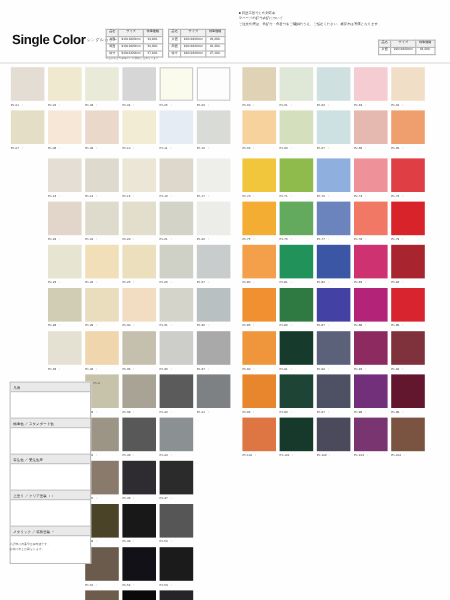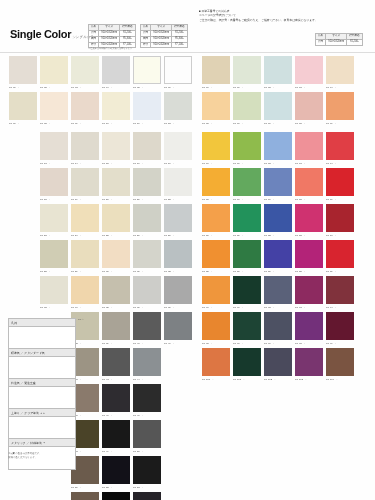--- a/index.html
+++ b/index.html
@@ -11,21 +11,21 @@
   }
   #page {
     position: relative;
     width: 375px; height: 500px;
     background: #fefefe;
   }
 
   
   #header { position: absolute; left: 0; top: 0; width: 375px; height: 52px; }
 
-  #title-block { position: absolute; left: 10px; top: 28px; display: flex; align-items: flex-end; gap: 1px; }
+  #title-block { position: absolute; left: 10px; top: 28px; display: flex; align-items: center; gap: 1px; }
   #title-main {
     font-size: 11px; font-weight: bold; color: #111;
     letter-spacing: -0.3px; font-family: "Liberation Sans", sans-serif;
   }
   #title-sub { font-size: 3.4px; color: #555; letter-spacing: 0.2px; padding-bottom: 1.5px; }
 
   .spec-table { position: absolute; border-collapse: collapse; }
   .spec-table td, .spec-table th {
     border: 0.3px solid #b9b9b9;
     font-size: 2.6px; color: #3a3a3a;

